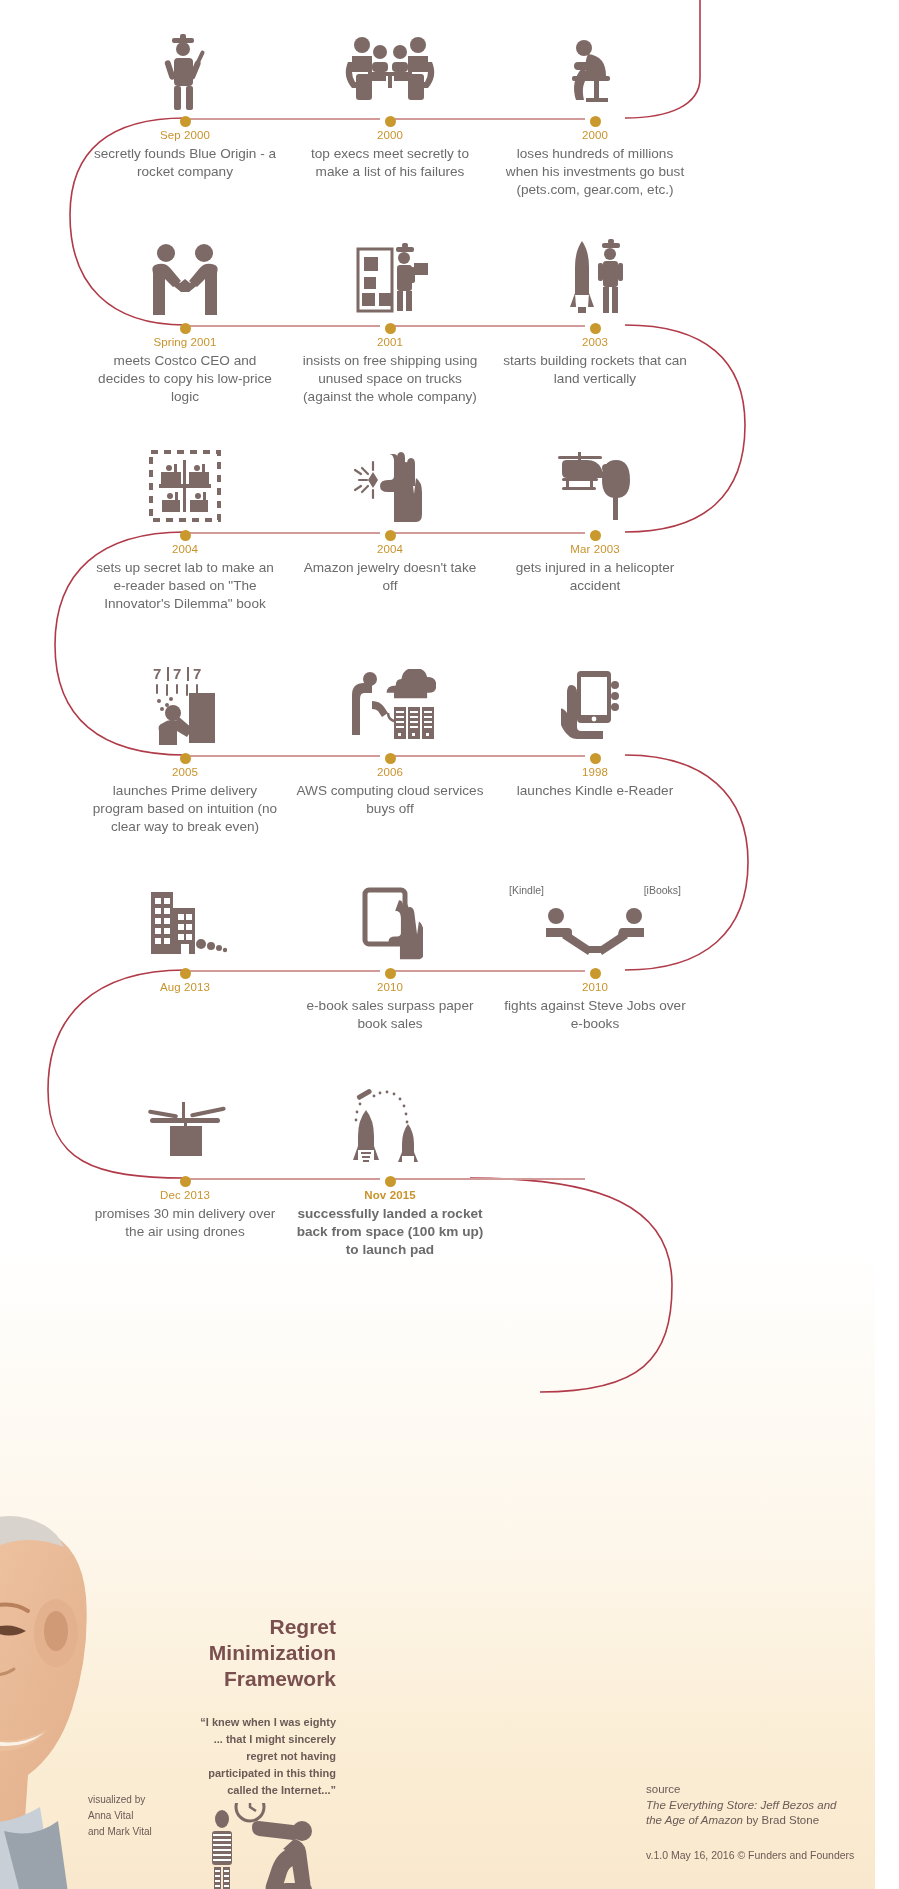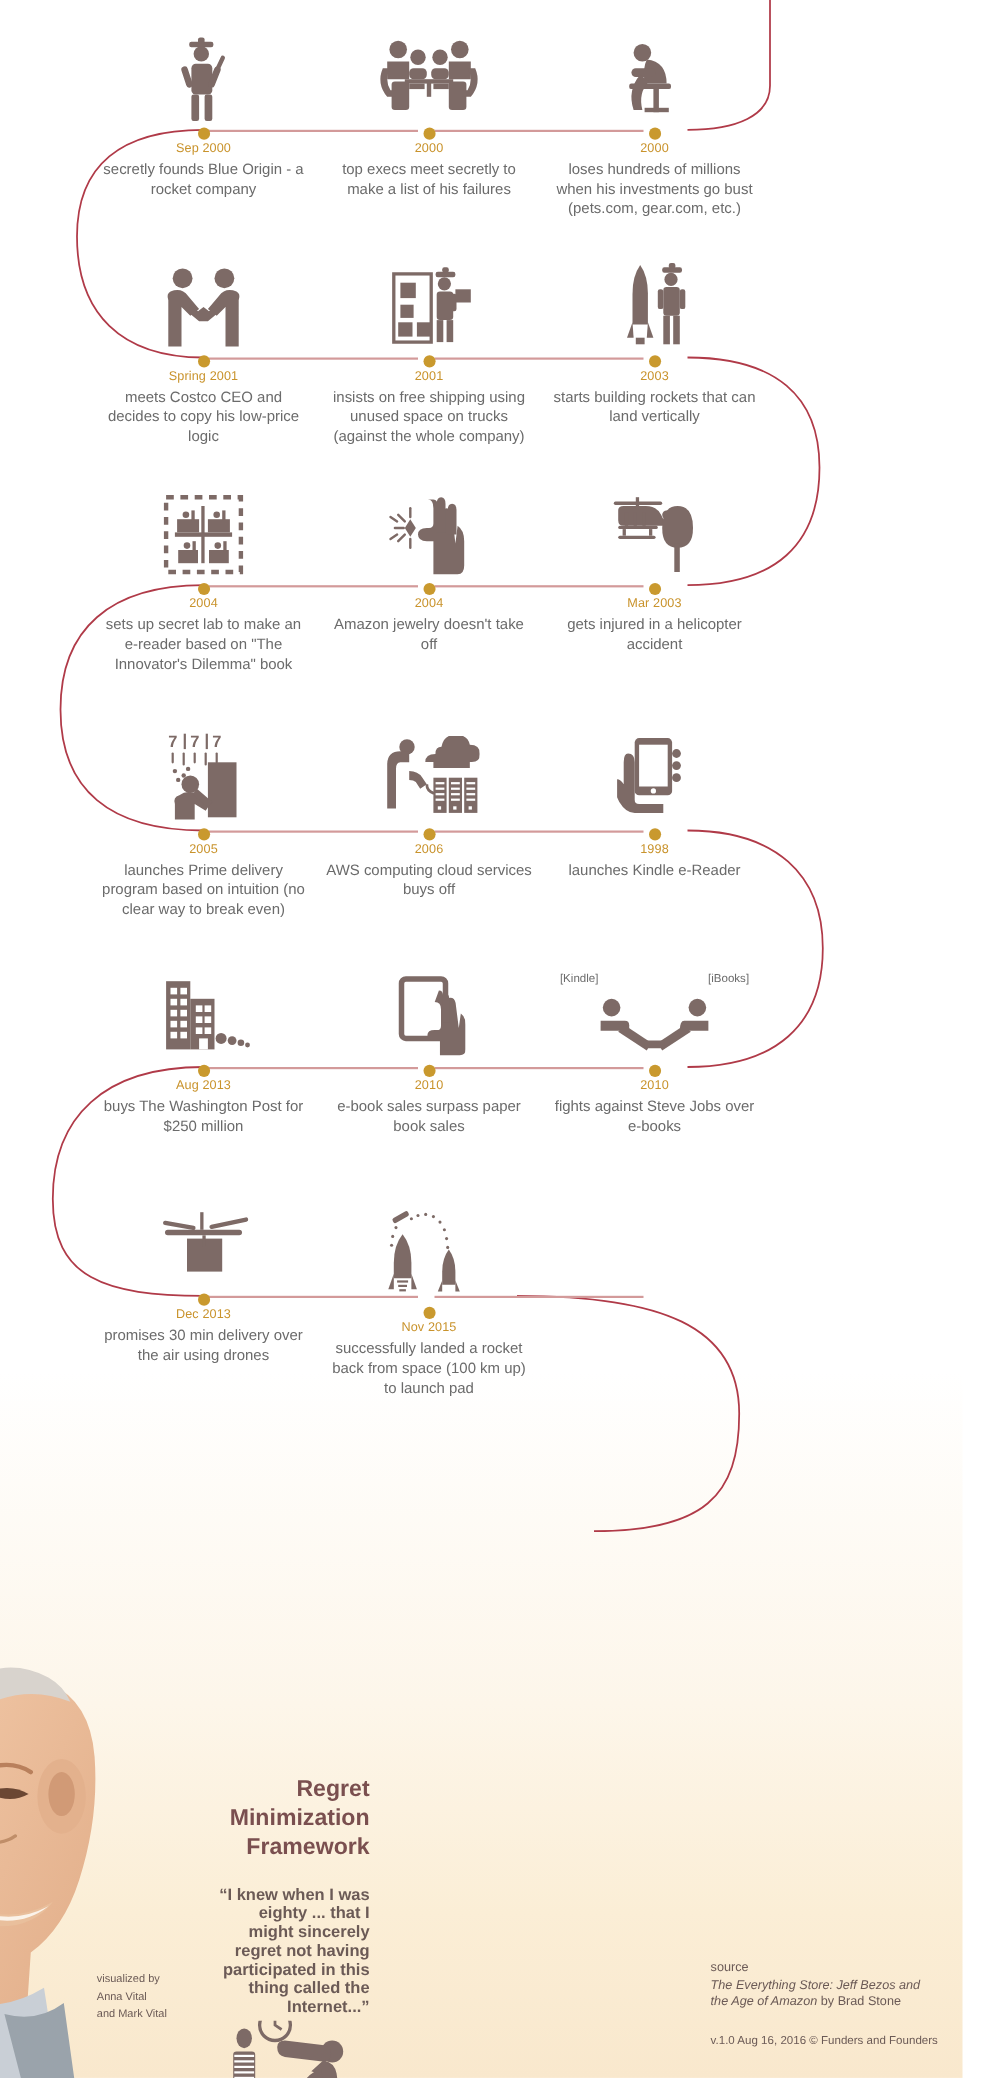--- a/index.html
+++ b/index.html
@@ -86,21 +86,21 @@
     text-align: right;
     font-size: 21px;
     line-height: 26px;
     font-weight: bold;
     color: #7a4f4f;
     width: 140px;
     padding-top: 22px;
   }
   #regret .rm-quote {
     text-align: right;
-    font-size: 15px;
+    font-size: 11px;
     line-height: 17px;
     font-weight: bold;
     color: #6b5a56;
     width: 140px;
     margin-top: 22px;
   }
   #rm-row { display: flex; align-items: flex-start; flex-direction: column; }
   #rm-icon { margin-left: 8px; margin-top: 4px; }
   #credit {
     position: absolute;
@@ -500,21 +500,20 @@
           </g>
           <circle cx="60" cy="60" r="5"></circle>
               <circle cx="70" cy="62" r="4"></circle>
               <circle cx="78" cy="64" r="3"></circle>
               <circle cx="84" cy="66" r="2.2"></circle>
         </g>
           </svg>
       </div>
       <div class="dot"></div>
       <div class="date">Aug 2013</div>
-      <div class="desc">buys The Washington Post for $250 million</div>
     </div>
 
     <div class="node" style="left:290px; top:0;">
       <div class="icon-box">
         <svg width="66" height="80" viewBox="0 0 66 80">
             <g fill="#7d6a66">
           <rect x="8" y="6" width="40" height="54" rx="4" fill="none" stroke="#7d6a66" stroke-width="5"></rect>
           <path d="M36 24 q6 0 6 7 v16 q0 4 -4 4 h-2 q-7 0-7 5 0 5 7 5 h5 v14 h19 q6 0 6-7 v-20 q0-9 -5-13 l-2 14 -3-24 q-1-5 -5-5 -3 0-3 5 l-1 13 -3-20 q0-5 -4-5z" transform="translate(4,4) scale(.95)"></path>
           <path d="M46 16 q4 0 4 6 v22 h-7 v-22 q0-6 3-6z" transform="translate(4,4) scale(.95)"></path>
         </g>
@@ -564,21 +563,21 @@
           <rect x="30" y="30" width="32" height="30"></rect>
           <rect x="44" y="27" width="3" height="10"></rect>
         </g>
           </svg>
       </div>
       <div class="dot"></div>
       <div class="date">Dec 2013</div>
       <div class="desc">promises 30 min delivery over the air using drones</div>
     </div>
 
-    <div class="node" style="left:290px; top:12px;">
+    <div class="node" style="left:290px; top:0;font-weight:bold;">
       <div class="icon-box">
         <svg width="92" height="84" viewBox="0 0 92 84">
             <g fill="#7d6a66">
           <rect x="12" y="4" width="16" height="5" rx="2" transform="rotate(-30 20 6)"></rect>
           <g>
             <circle cx="30" cy="8" r="1.4"></circle>
                 <circle cx="36" cy="5" r="1.4"></circle>
                 <circle cx="43" cy="4" r="1.4"></circle>
             <circle cx="50" cy="6" r="1.4"></circle>
                 <circle cx="56" cy="11" r="1.4"></circle>
@@ -688,15 +687,15 @@
     <div>Anna Vital</div>
     <div>and Mark Vital</div>
   </div>
 
   <div id="source">
     <div class="src-label">source</div>
     <div><em>The Everything Store: Jeff Bezos and</em></div>
     <div><em>the Age of Amazon</em><span> by Brad Stone</span></div>
   </div>
 
-  <div id="version">v.1.0  Aug 16, 2016   © Funders and Founders</div>
+  <div id="version">v.1.0  May 16, 2016   © Funders and Founders</div>
 
 </div>
 
 </body></html>

